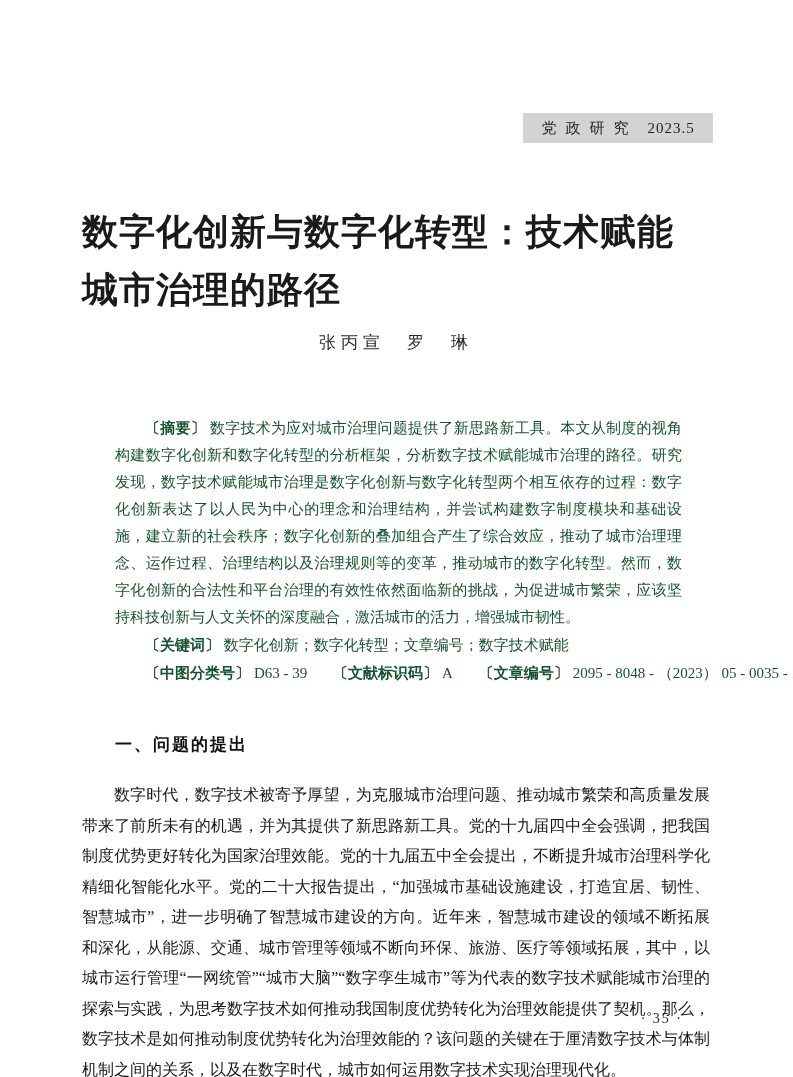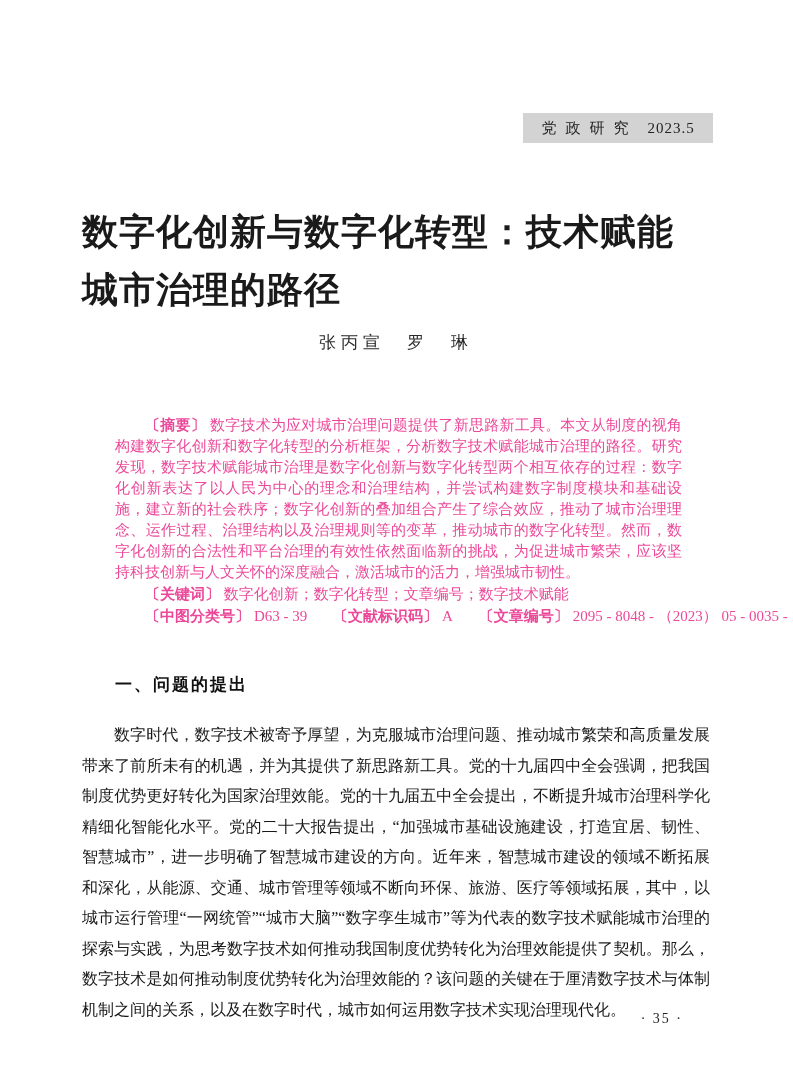--- a/index.html
+++ b/index.html
@@ -47,23 +47,23 @@
     margin-top: 12px;
     text-align: center;
     font-size: 17px;
     letter-spacing: 5px;
     color: #2a2a2a;
   }
 
   .abstract-block {
     margin: 60px 28px 0 33px;
     font-size: 15px;
-    line-height: 21px;
+    line-height: 27px;
     text-align: justify;
-    color: #ec4899;
+    color: #14532d;
   }
   .abstract-block .para { text-indent: 2em; margin: 0; }
   .label-bold {
     font-family: "Liberation Sans", "DejaVu Sans", sans-serif;
     font-weight: bold;
     font-style: normal;
   }
   .kw-line { text-indent: 2em; margin: 0; }
   .meta-line { text-indent: 2em; margin: 0; white-space: nowrap; }
   .meta-line .pair { margin-right: 22px; }

